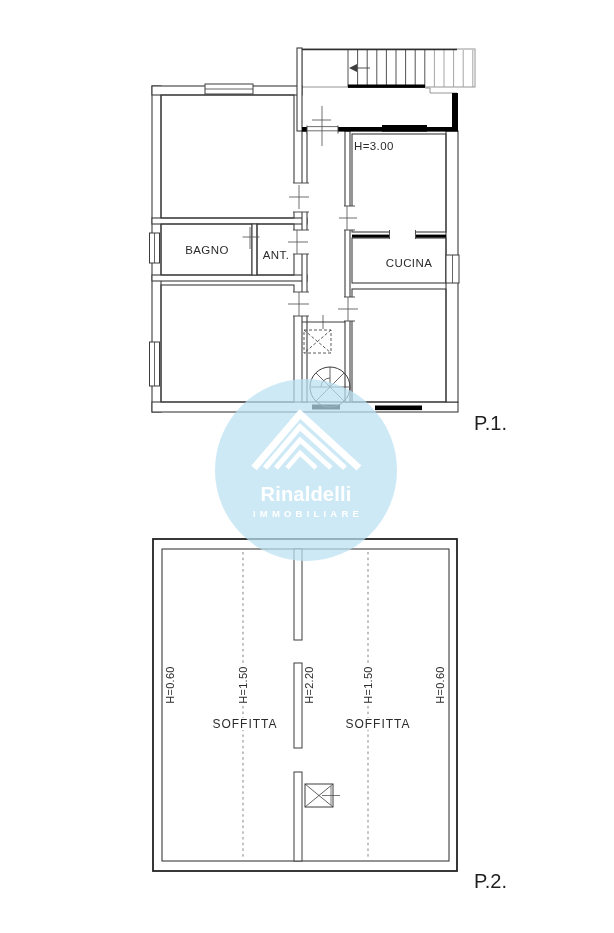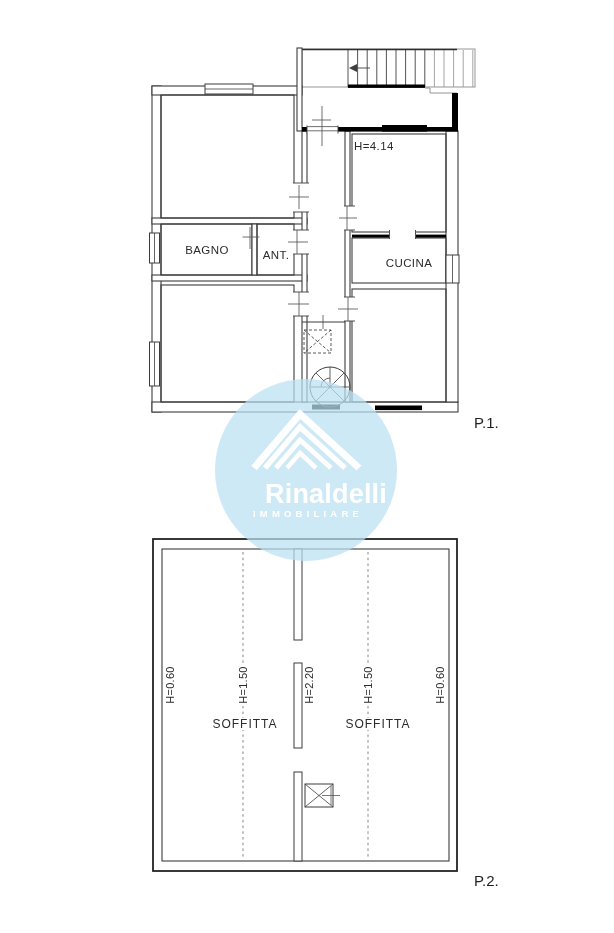--- a/index.html
+++ b/index.html
@@ -19,31 +19,31 @@
     white-space:nowrap;z-index:2;
   }
   .soft{font-size:12px;letter-spacing:1px;background:#fff;padding:0 3px;text-align:right;}
   .vlbl{
     position:absolute;transform:translate(-50%,-50%) rotate(-90deg);
     font-size:11px;color:#2b2b2b;letter-spacing:.3px;line-height:1;
     white-space:nowrap;z-index:2;
   }
   .vlbl.bg{background:#fff;padding:0 2px;}
   .caption{
-    position:absolute;font-size:15px;color:#1f1f1f;line-height:20px;
+    position:absolute;font-size:20px;color:#1f1f1f;line-height:20px;
     white-space:nowrap;z-index:2;
   }
   .wm{
     position:absolute;left:215px;top:379px;width:182px;height:182px;
     border-radius:50%;z-index:3;
   }
   .wm-chevron{position:absolute;left:0;top:0;}
   .wm-brand{
     position:absolute;left:50%;top:115px;transform:translate(-50%,-50%);
-    font-size:27px;font-weight:700;letter-spacing:.2px;white-space:nowrap;margin-left:20px;
+    font-size:20px;font-weight:700;letter-spacing:.2px;white-space:nowrap;
   }
   .wm-tagline{
     position:absolute;left:50%;top:134px;transform:translate(-50%,-50%);
     font-size:9.5px;font-weight:700;letter-spacing:4.2px;white-space:nowrap;
     padding-left:4px;
     text-align:right;
   }
 </style>
 </head>
 <body>
@@ -166,21 +166,21 @@
         <rect x="305" y="784" width="28" height="23" fill="#fff" stroke="#3c3c3c" stroke-width="1"></rect>
         <path d="M305,784 L333,807 M333,784 L305,807" stroke="#3c3c3c" stroke-width="0.8" fill="none"></path>
         <path d="M322,795.5 H340 M331,786 V805" stroke="#565656" stroke-width="0.8" fill="none"></path>
       </g>
     </g>
   </svg>
 
   <div class="lbl" style="left:207px;top:251px">BAGNO</div>
   <div class="lbl" style="left:276px;top:256px">ANT.</div>
   <div class="lbl" style="left:409px;top:264px">CUCINA</div>
-  <div class="lbl-left" style="left:354px;top:147px">H=4.14</div>
+  <div class="lbl-left" style="left:354px;top:147px">H=3.00</div>
   <div class="caption" style="left:474px;top:413px">P.1.</div>
 
   <div class="lbl soft" style="left:245px;top:724px">SOFFITTA</div>
   <div class="lbl soft" style="left:378px;top:724px">SOFFITTA</div>
 
   <div class="vlbl" style="left:170px;top:685px">H=0.60</div>
   <div class="vlbl bg" style="left:243px;top:685px">H=1.50</div>
   <div class="vlbl" style="left:308.5px;top:685px">H=2.20</div>
   <div class="vlbl bg" style="left:368px;top:685px">H=1.50</div>
   <div class="vlbl" style="left:440px;top:685px">H=0.60</div>

